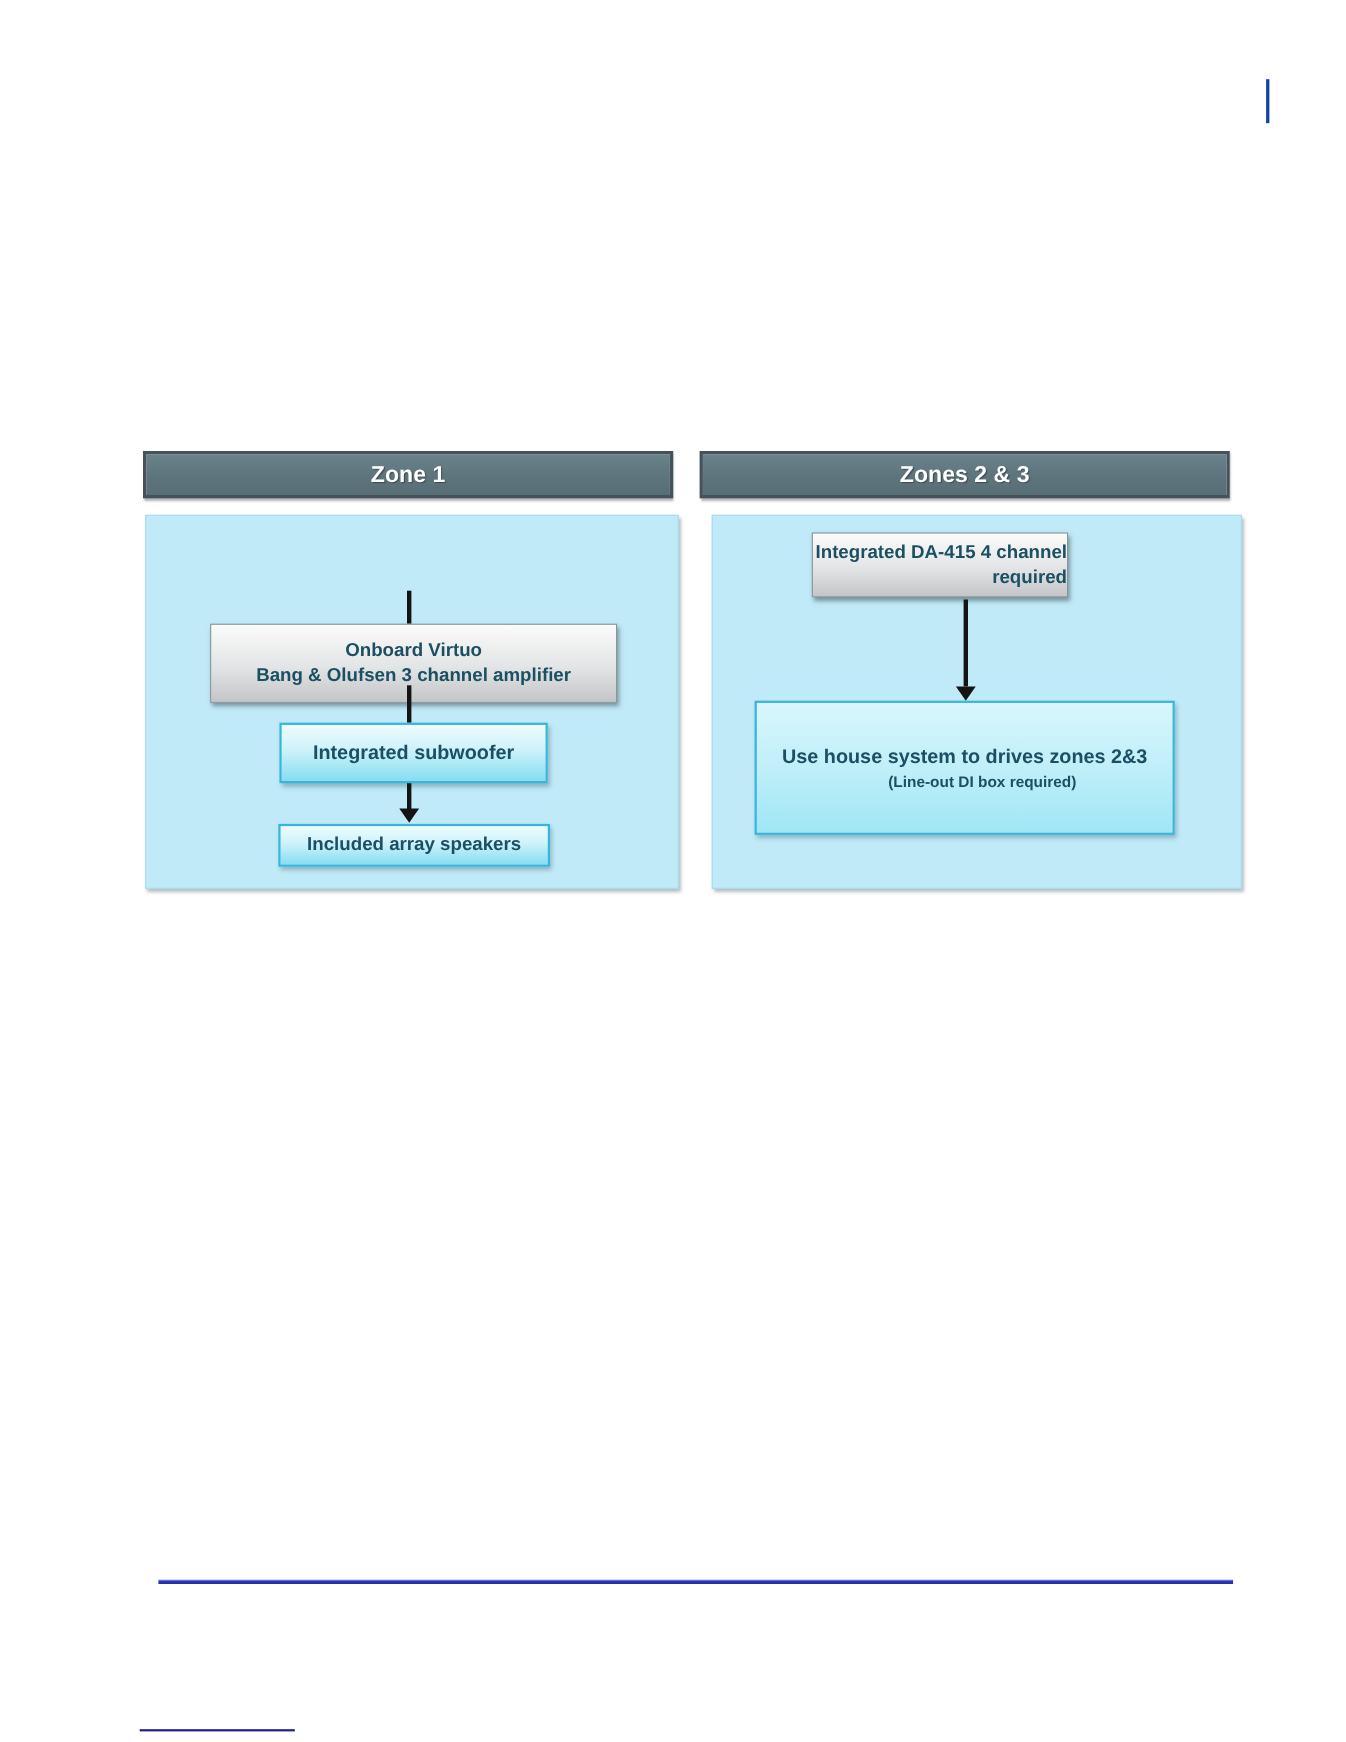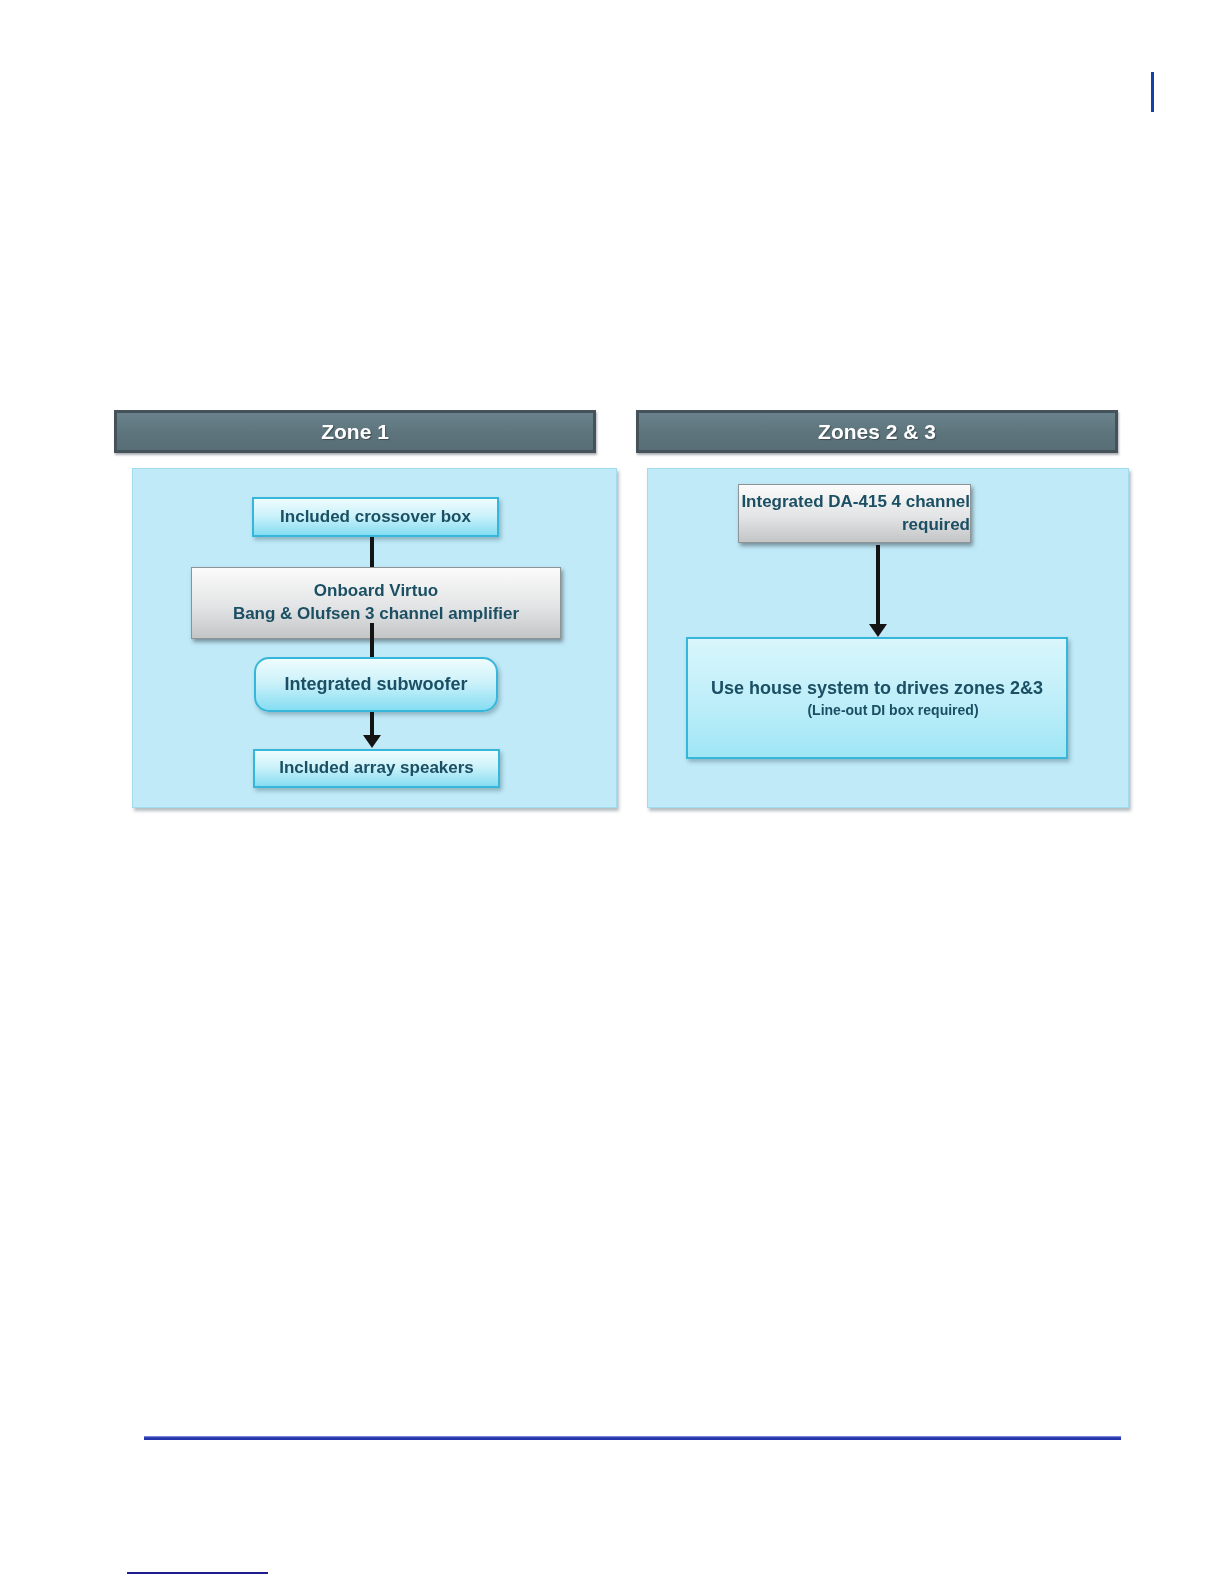--- a/index.html
+++ b/index.html
@@ -24,21 +24,21 @@
     background:linear-gradient(180deg,#69828c 0%,#5e747c 55%,#586e76 100%);
     border:3px solid #46525a;
     box-sizing:border-box;
     display:flex;align-items:center;justify-content:center;
     box-shadow:1px 2px 2px rgba(70,80,90,.45);
   }
   .zone-header .t{
     color:#ffffff;font-size:21px;font-weight:700;
     text-shadow:1px 1px 1px rgba(40,50,55,.6);
   }
-  .zone-header.left{left:114px;}
+  .zone-header.left{left:130px;}
   .zone-header.right{left:636px;}
 
   
   .zone-panel{
     top:468px;height:340px;
     background:#c1eaf8;
     border:1px solid #a3dcee;
     box-sizing:border-box;
     box-shadow:2px 3px 3px rgba(110,125,135,.5);
   }
@@ -62,21 +62,21 @@
     background:linear-gradient(180deg,#fbfbfb 0%,#e3e4e5 55%,#c3c5c6 100%);
     border:1px solid #8c9496;
     box-shadow:2px 3px 4px rgba(45,60,70,.5);
   }
   .node.bigcyan{
     background:linear-gradient(180deg,#d9f6fc 0%,#bdeef9 55%,#9fe6f5 100%);
     border:2px solid #36b6d9;
     box-shadow:2px 3px 4px rgba(50,80,95,.35);
   }
   .fs17{font-size:17px;}
-  .fs18{font-size:18px;border-radius:15px;}
+  .fs18{font-size:18px;}
   .fs14{font-size:14px;margin-left:32px;}
 
   
   .shaft{width:4px;background:#141414;}
   .ahead{
     width:0;height:0;
     border-left:9px solid transparent;
     border-right:9px solid transparent;
     border-top:13px solid #141414;
   }
@@ -90,23 +90,20 @@
 
 <div class="abs zone-header left">
   <span class="t">Zone 1</span>
 </div>
 <div class="abs zone-header right">
   <span class="t">Zones 2 &amp; 3</span>
 </div>
 
 <div class="abs zone-panel left">
 
-  <div class="abs node cyan fs17" style="left:119px;top:28px;width:247px;height:40px;">
-    <div class="ln">Included crossover box</div>
-  </div>
 
   <div class="abs shaft" style="left:237px;top:68px;height:30px;"></div>
 
   <div class="abs node gray fs17" style="left:58px;top:98px;width:370px;height:72px;">
     <div class="ln">Onboard Virtuo</div>
     <div class="ln">Bang &amp; Olufsen 3 channel amplifier</div>
   </div>
 
   <div class="abs shaft" style="left:237px;top:154px;height:34px;"></div>
 

